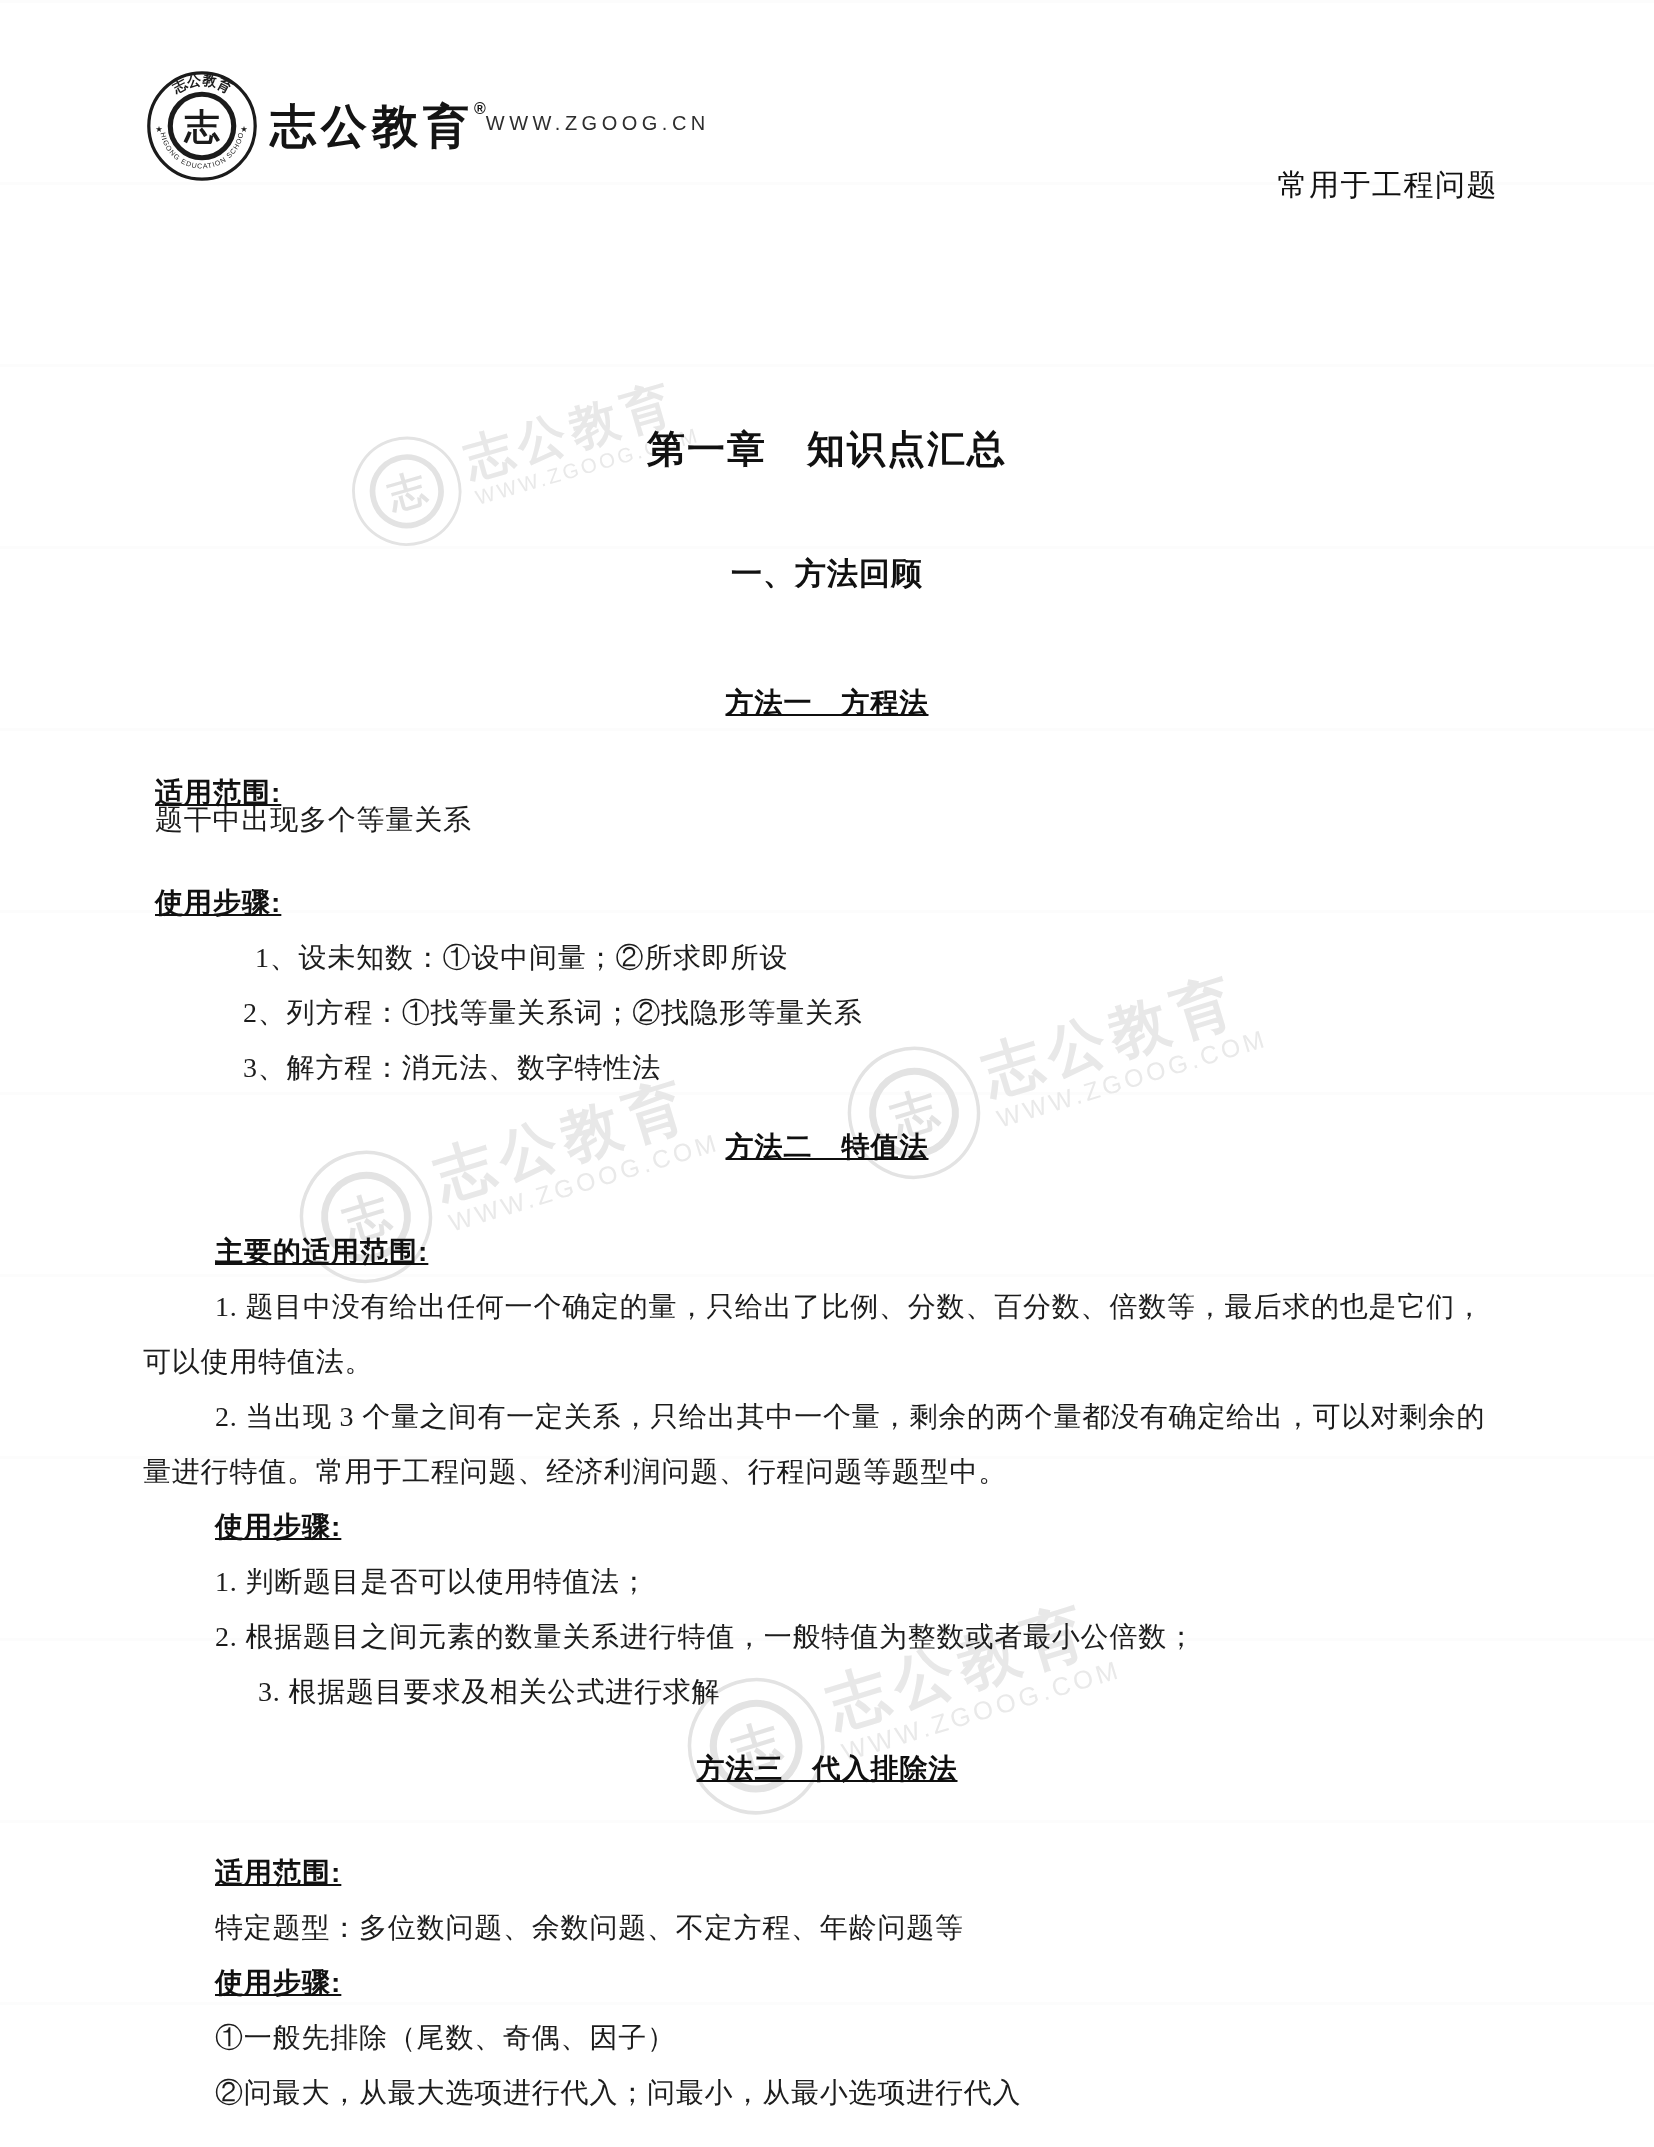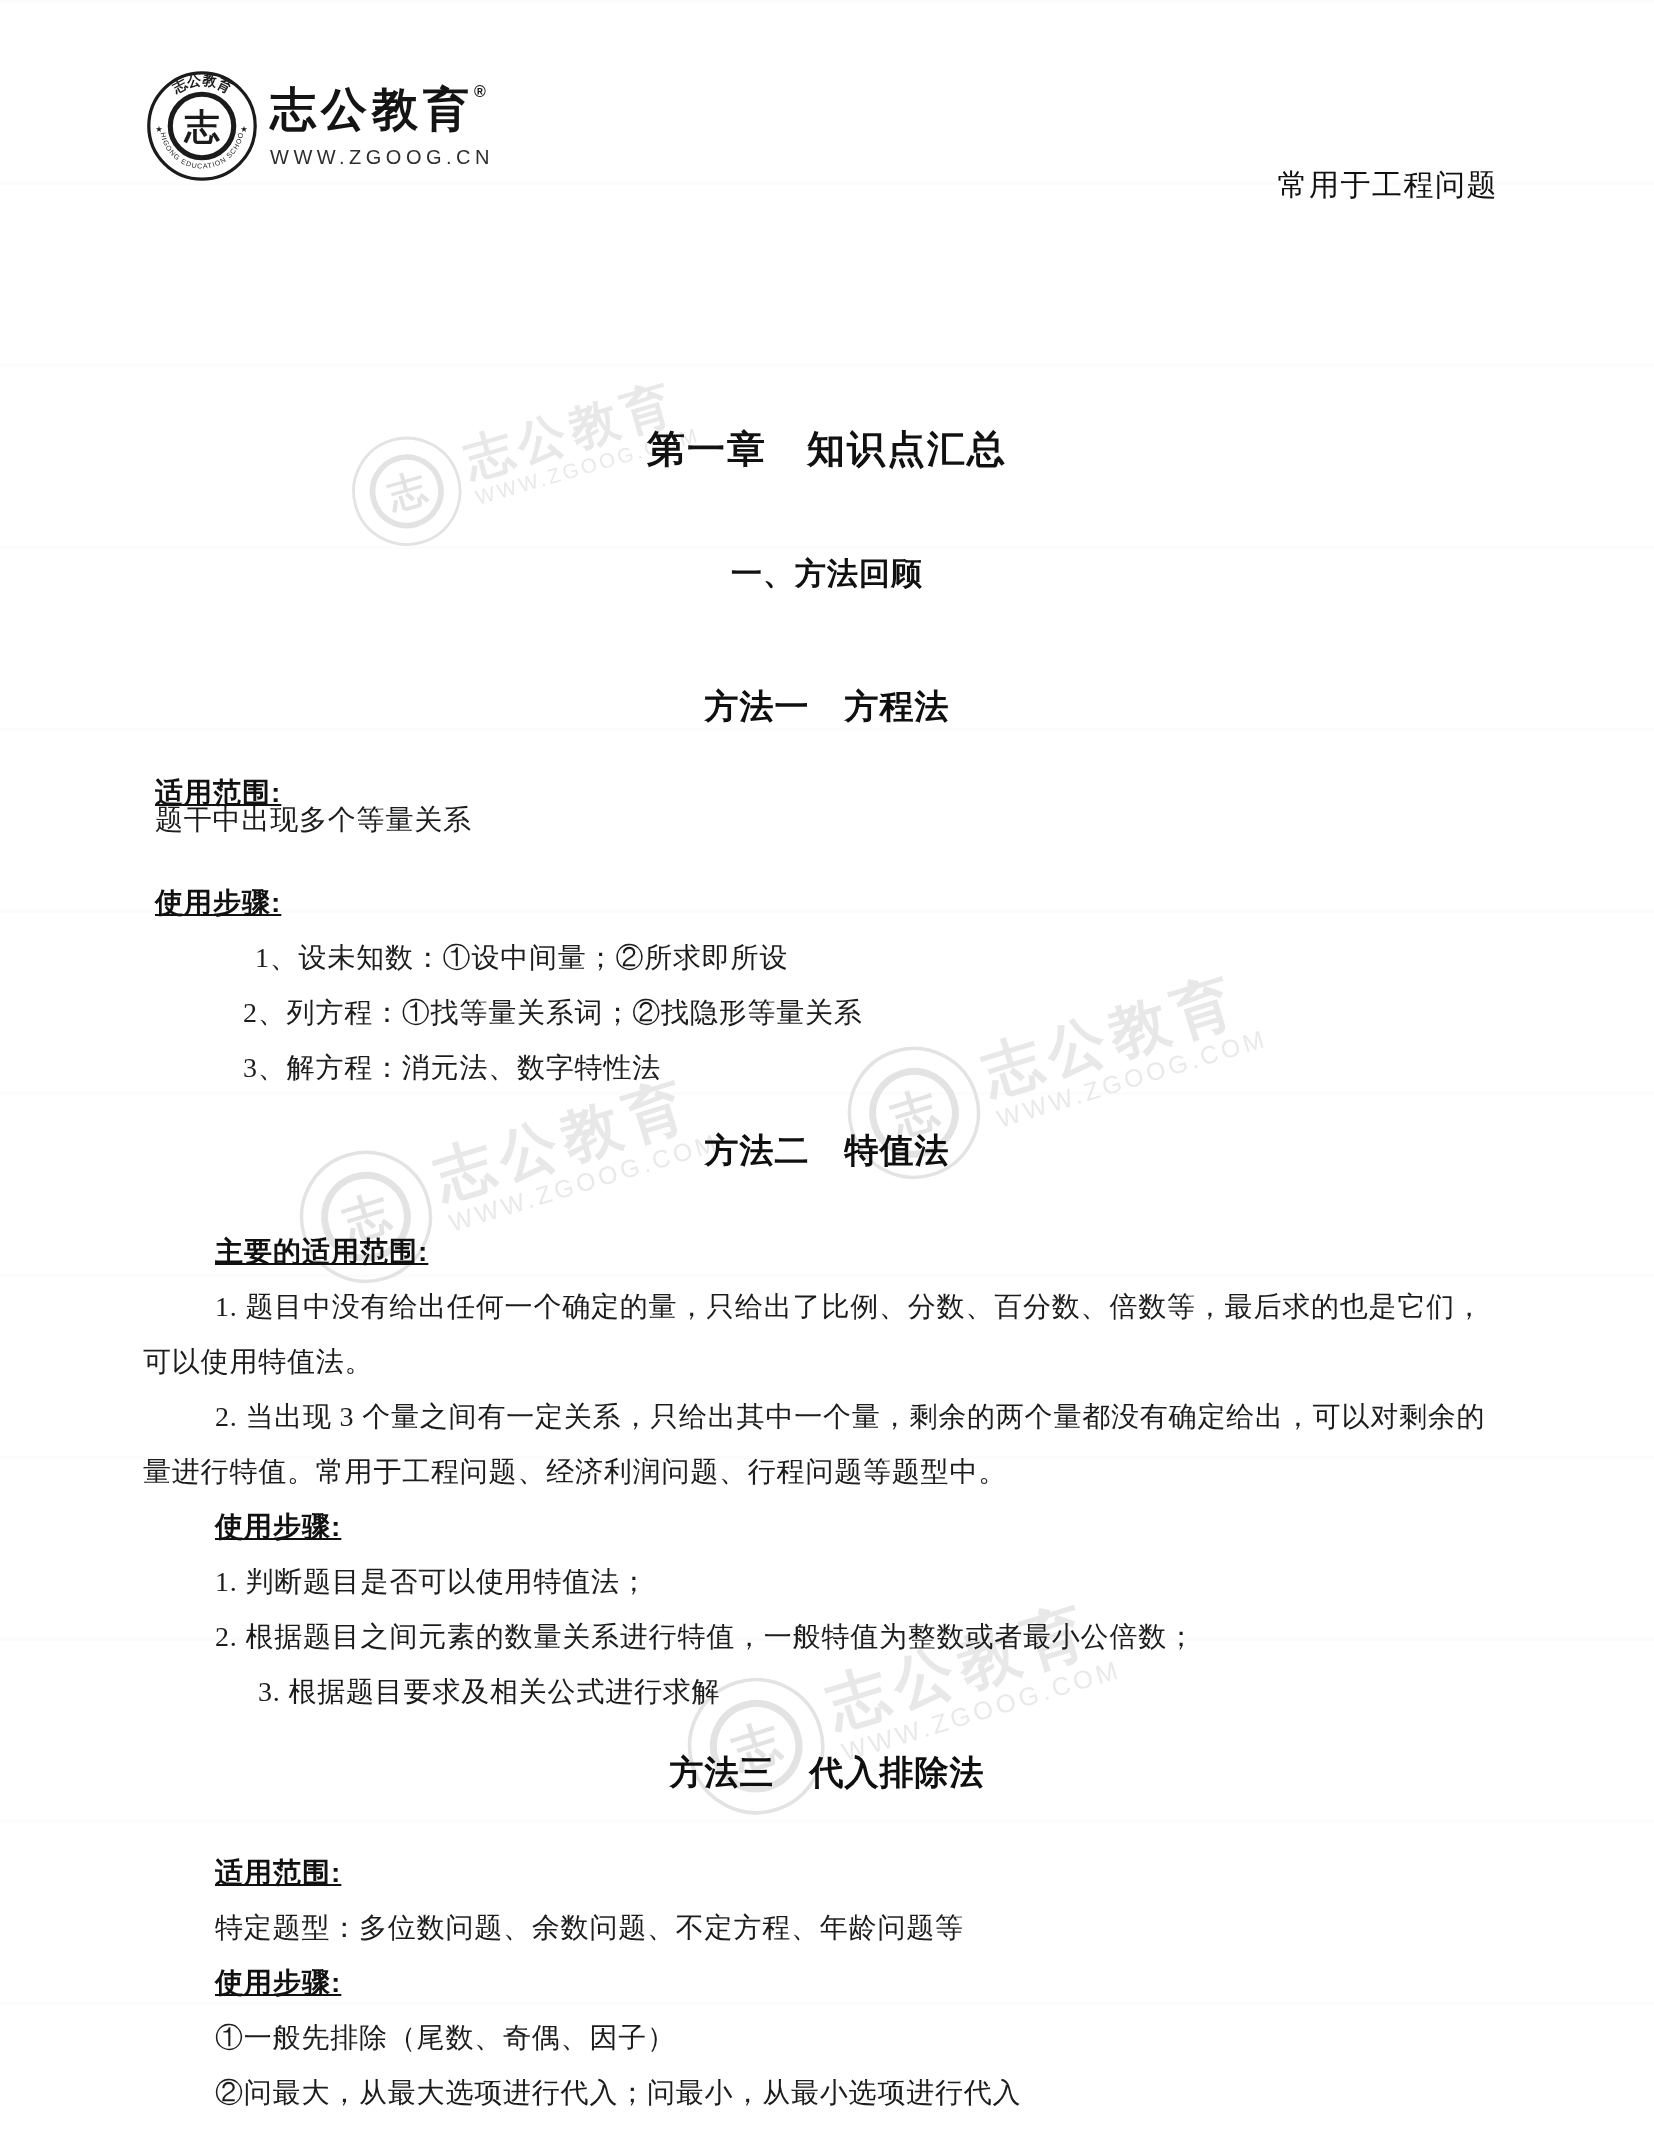--- a/index.html
+++ b/index.html
@@ -9,31 +9,31 @@
     height:2147px;
     background:#ffffff;
     background-image:repeating-linear-gradient(180deg, rgba(0,0,0,0.012) 0 3px, transparent 3px 182px);
     overflow:hidden;
     font-family:"Liberation Serif",serif;
     color:#1c1c1c;
   }
   
   .logo{position:absolute;top:70px;left:146px;display:flex;align-items:center;gap:12px;z-index:2;}
   .logo svg{width:112px;height:112px;display:block;}
-  .brand-col{display:flex;flex-direction:column;justify-content:center;}
+  .brand-col{display:flex;flex-direction:row;justify-content:center;}
   .brand-name{font-family:"Liberation Sans",sans-serif;font-weight:900;font-size:46px;letter-spacing:5px;color:#141414;line-height:1.1;white-space:nowrap;}
   .brand-name sup{font-size:16px;vertical-align:28px;letter-spacing:0;}
   .brand-url{font-family:"Liberation Sans",sans-serif;font-size:20px;letter-spacing:4.5px;color:#2e2e2e;margin-top:12px;}
   .slogan{position:absolute;top:165px;right:156px;font-size:30px;letter-spacing:1.5px;color:#111;z-index:2;white-space:nowrap;}
   
   .h-center{position:absolute;left:0;width:100%;text-align:center;z-index:2;white-space:nowrap;}
   .main-title{top:281px;font-family:"Liberation Sans",sans-serif;font-weight:700;font-size:56px;letter-spacing:6px;color:#111;}
   .chapter-title{top:424px;font-weight:700;font-size:38px;letter-spacing:2px;color:#111;}
   .section-title{top:553px;font-weight:700;font-size:31px;letter-spacing:1px;color:#111;}
-  .method-title{font-family:"Liberation Sans",sans-serif;font-weight:700;font-size:34px;letter-spacing:1px;color:#0f0f0f;}
+  .method-title{font-family:"Liberation Sans",sans-serif;font-weight:700;font-size:28px;letter-spacing:1px;color:#0f0f0f;text-decoration:underline;}
   
   .line{position:absolute;font-size:28px;letter-spacing:0.8px;color:#1c1c1c;white-space:nowrap;z-index:2;}
   .lbl{font-family:"Liberation Sans",sans-serif;font-weight:700;letter-spacing:1px;color:#111;text-decoration:underline;}
   .x-m{left:155px;}      
   .x-s{left:243px;}      
   .x-i{left:215px;}      
   .x-f{left:143px;}      
   
   .wm{position:absolute;display:flex;align-items:center;gap:10px;transform-origin:left center;z-index:1;pointer-events:none;}
   .wm svg{width:150px;height:150px;display:block;flex:none;}

